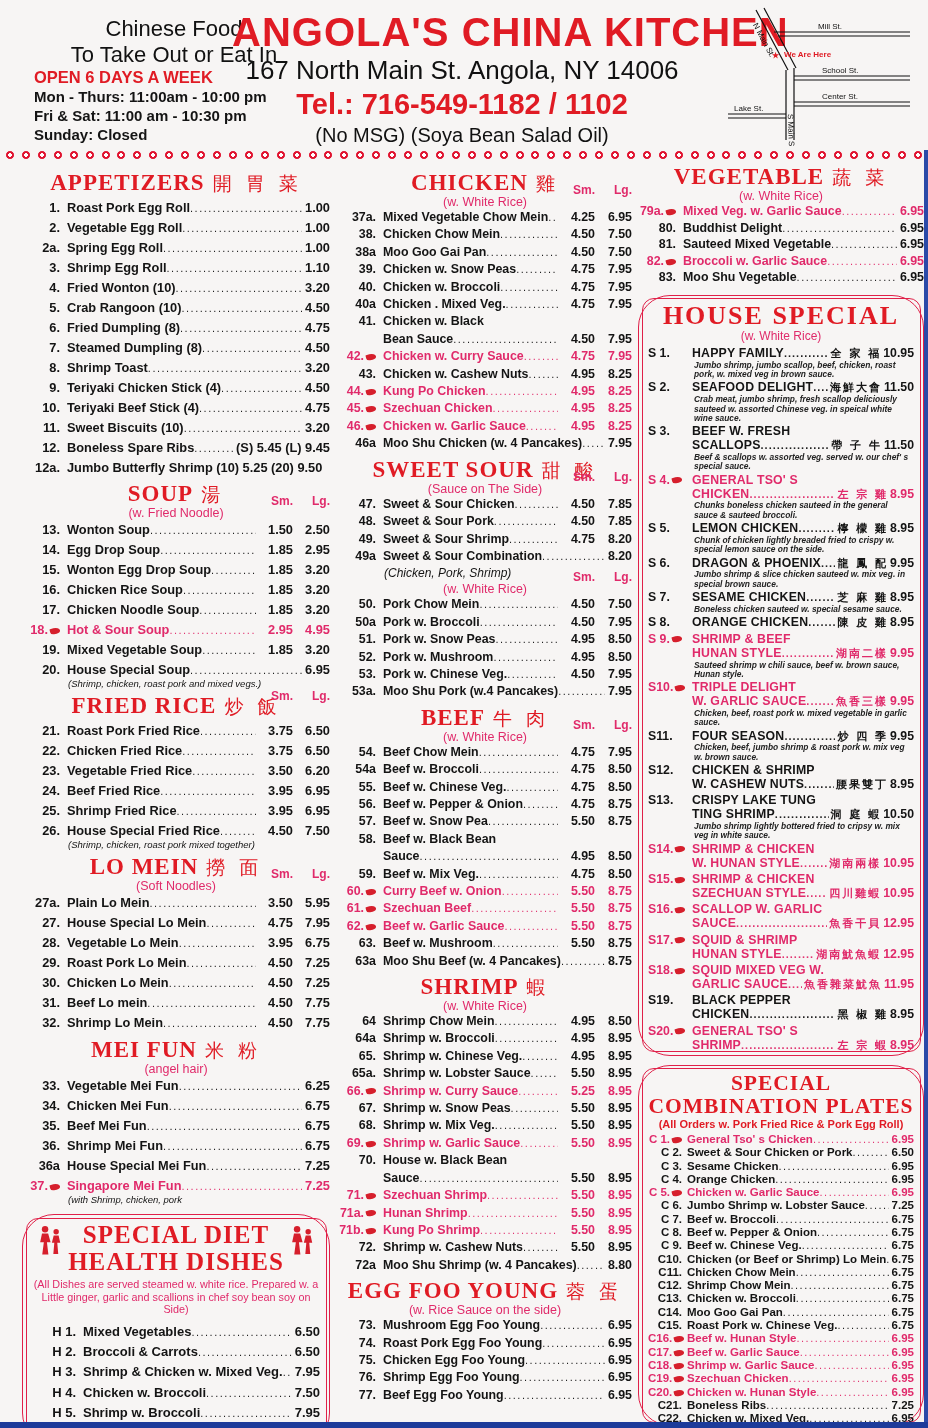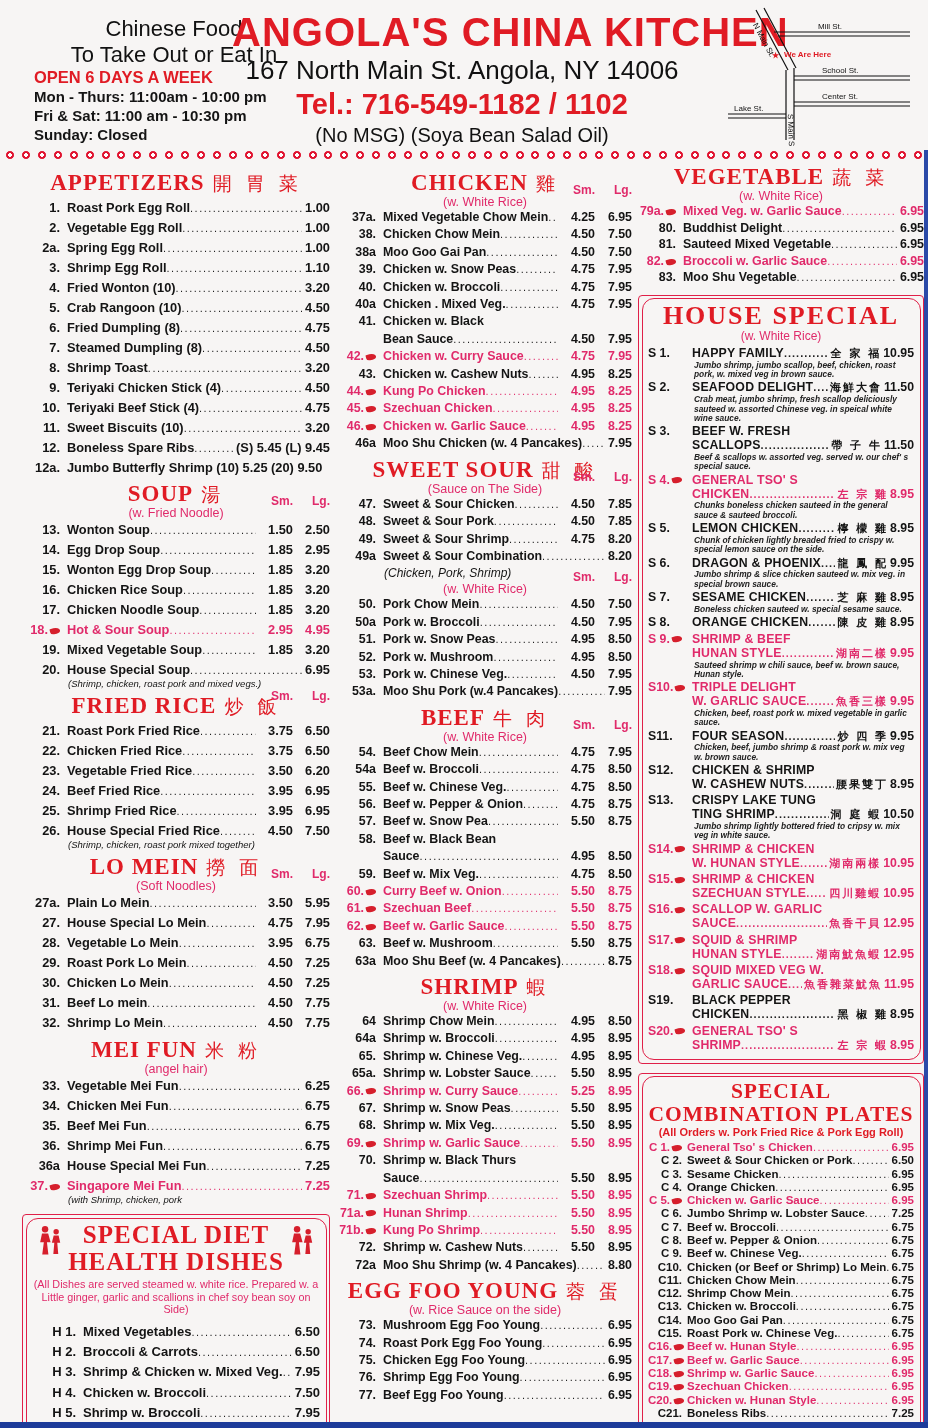--- a/index.html
+++ b/index.html
@@ -68,22 +68,22 @@
   .p2{flex:none;width:37px;text-align:right;font-weight:bold}
   .it .t,.it .n{font-weight:bold}
   .pink{color:var(--pink)}
   .note{font-size:9.5px;font-style:italic;line-height:10px;margin:-1px 0 4px 46px}
   .note-lg{font-size:12px;font-style:italic;font-weight:normal;line-height:16px;margin:0 0 2px 46px}
 
   .pep{display:inline-block;width:10px;height:6px;margin-left:2px;background:#d61f2c;
        border-radius:10% 90% 60% 70%;transform:rotate(-14deg);vertical-align:middle}
 
   
-  .box{border:1.6px solid var(--border);border-radius:4px;position:relative;
-       padding:6px 9px 8px;margin-top:9px;background:transparent}
+  .box{border:1.6px solid var(--border);border-radius:32px;position:relative;
+       padding:6px 9px 0;margin-top:9px;background:transparent}
   .box::before{content:"";position:absolute;inset:2.5px;border:1.4px solid var(--border);
        border-radius:12px;pointer-events:none}
 
   
   .dietbox .bigtitle{font-family:"Liberation Serif",serif;font-weight:bold;color:var(--red);
        font-size:25px;line-height:27px;text-align:center;letter-spacing:1px}
   .dietbox .boxnote{color:var(--pink);font-size:10.8px;line-height:12.5px;text-align:center;margin:3px 0 6px}
   .dietbox .it{font-size:13px;line-height:19.4px}
   .dietbox .n{width:44px}
   .chef{position:absolute;top:10px;width:26px;height:32px;fill:#d61f2c}
@@ -925,21 +925,21 @@
       </div>
       <div class="it pink">
         <span class="n">69.<span class="pep"></span></span>
         <span class="t">Shrimp w. Garlic Sauce</span>
         <span class="dots"></span>
         <span class="p2">5.50</span>
         <span class="p2">8.95</span>
       </div>
       <div class="it">
         <span class="n">70.</span>
-        <span class="t">Shrimp w. Black Thurs</span>
+        <span class="t">House w. Black Bean</span>
       </div>
       <div class="it">
         <span class="n"></span>
         <span class="t">Sauce</span>
         <span class="dots"></span>
         <span class="p2">5.50</span>
         <span class="p2">8.95</span>
       </div>
       <div class="it pink">
         <span class="n">71.<span class="pep"></span></span>

